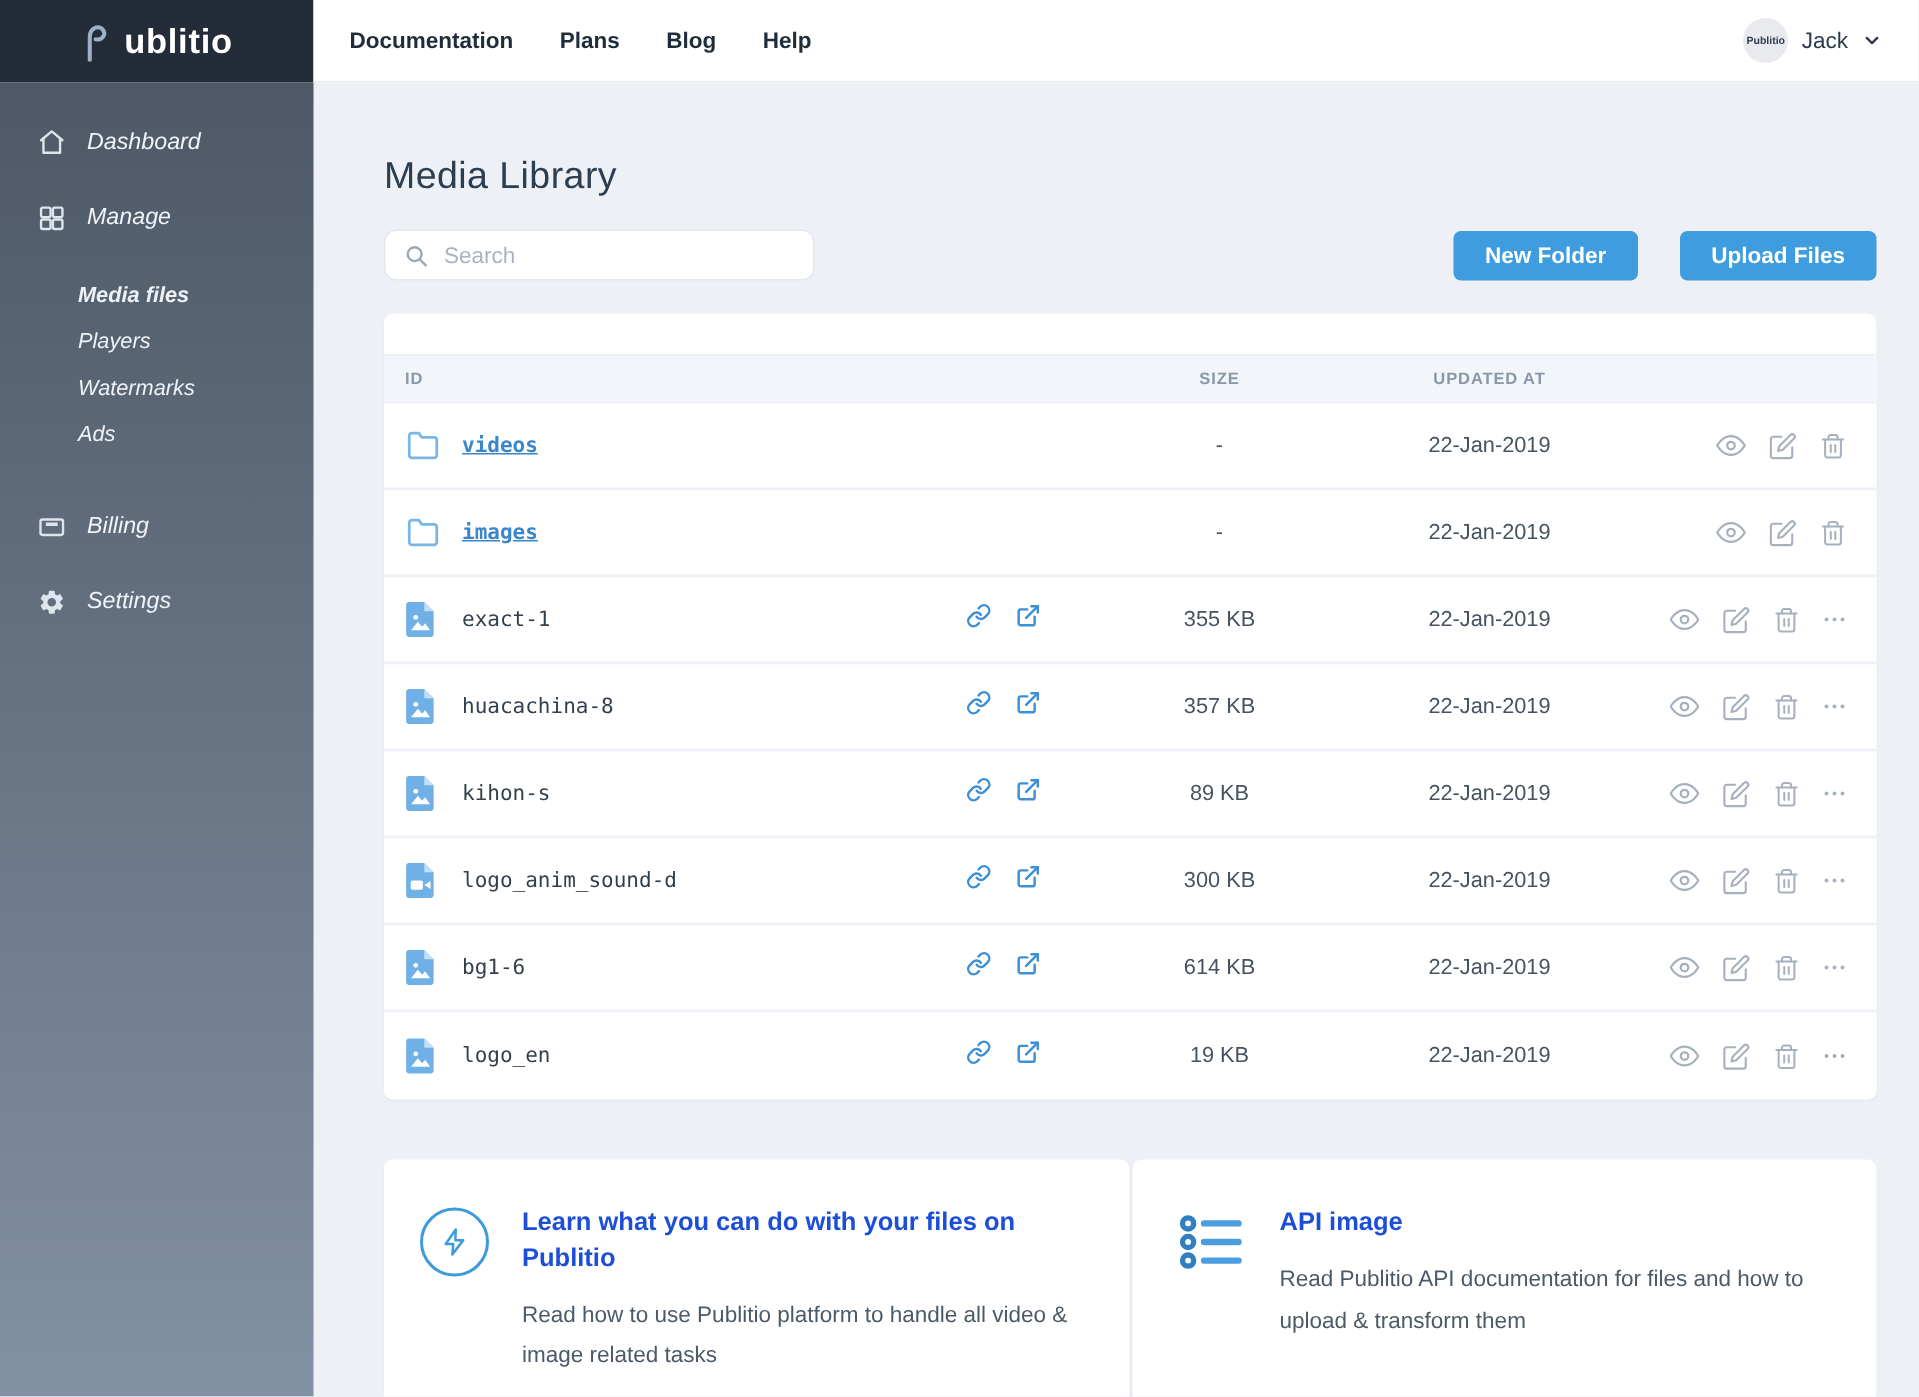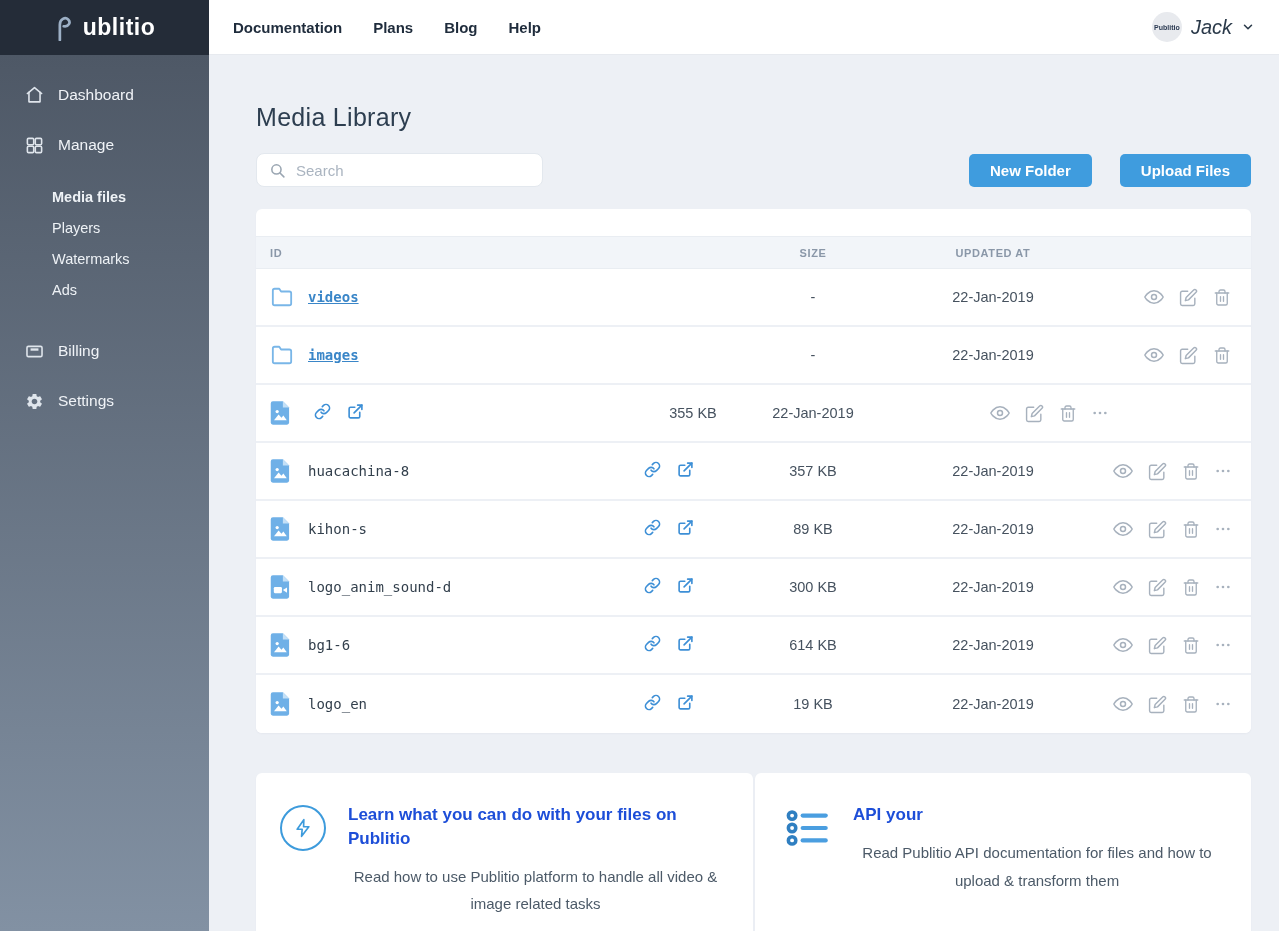--- a/index.html
+++ b/index.html
@@ -9,25 +9,25 @@
   
   .header { display:flex; height:55px; width:100%; }
   .header-left { width:209px; background:#242c38; display:flex; align-items:center; justify-content:center; flex:0 0 209px; }
   .logo { display:flex; align-items:flex-end; gap:11px; }
   .logo-text { color:#fff; font-size:23px; font-weight:bold; letter-spacing:.5px; line-height:1; padding-bottom:2px; }
   .header-right { flex:1; background:#fff; display:flex; align-items:center; padding:0 24px; border-bottom:1px solid #e7eaef; }
   .nav-links { display:flex; gap:31px; }
   .nav-links span { font-size:15px; font-weight:bold; color:#1f2c3c; cursor:pointer; }
   .user-area { margin-left:auto; display:flex; align-items:center; gap:9px; cursor:pointer; }
   .avatar { width:30px; height:30px; border-radius:50%; background:#e8eaee; display:flex; align-items:center; justify-content:center; font-size:7px; font-weight:bold; color:#2b3a52; overflow:hidden; }
-  .user-name { font-size:20px; color:#2b3a4a; font-weight:500;font-style:italic; }
+  .user-name { font-size:15px; color:#2b3a4a; font-weight:500; }
 
   
   .layout { display:flex; height:876px; }
-  .sidebar { flex:0 0 209px; background:linear-gradient(180deg,#4e5866 0%, #67748455 60%, #8291a3 100%), linear-gradient(180deg,#505a68,#8090a2); background:linear-gradient(180deg,#4e5866 0%,#8291a3 100%); padding-top:26px; }
+  .sidebar { flex:0 0 209px; background:linear-gradient(180deg,#4e5866 0%, #67748455 60%, #8291a3 100%), linear-gradient(180deg,#505a68,#8090a2); background:linear-gradient(180deg,#4e5866 0%,#8291a3 100%); padding-top:26px;font-style:italic; }
   .side-item { display:flex; align-items:center; gap:14px; height:28px; padding-left:25px; margin-bottom:22px; color:#f0f3f7; font-size:15.5px; cursor:pointer; }
   .side-item svg { flex:0 0 auto; }
   .sub { list-style:none; padding-left:52px; margin-top:12px; margin-bottom:32px; }
   .sub li { height:31px; font-size:14.5px; color:#eef2f6; display:flex; align-items:center; cursor:pointer; }
   .sub li.active { font-weight:bold; }
 
   .main { flex:1; padding:0 28px 0 47px; }
   .page-title { margin-top:48px; font-size:25px; font-weight:500; color:#2d3e50; letter-spacing:.3px; }
 
   .toolbar { display:flex; align-items:center; margin-top:21px;gap:23px; }
@@ -63,21 +63,21 @@
   .c-icon { display:flex; align-items:center; }
 
   
   .cards { display:flex; gap:2px; margin-top:40px; }
   .card { background:#fff; border-radius:6px 6px 0 0; height:170px; padding:30px 30px 0 24px; display:flex; box-shadow:0 1px 2px rgba(40,60,90,.04); }
   .card-left { flex:0 0 497px; }
   .card-right { flex:1; padding-left:30px; }
   .card .icon-wrap { flex:0 0 68px; padding-top:2px; }
   .bolt-circle { width:46px; height:46px; border:2px solid #3d9bdc; border-radius:50%; display:flex; align-items:center; justify-content:center; }
   .card-title { font-size:17px; font-weight:bold; color:#1d4ed8; line-height:1.4; margin-bottom:12px; max-width:390px; }
-  .card-text { font-size:15px; color:#4c5a68; line-height:1.85; max-width:400px;text-align:center; }
+  .card-text { font-size:15px; color:#4c5a68; line-height:1.85; max-width:400px; }
 </style>
 </head>
 <body>
 
 <div class="header">
   <div class="header-left">
     <div class="logo">
       <svg width="18" height="27" viewBox="0 0 20 30" fill="none">
         <path d="M6.5 29 V12 C6.5 5.5 12.5 3 15.7 6 C19 9.1 16.5 14.6 10.8 13.6" stroke="#9db0c6" stroke-width="3" stroke-linecap="round" fill="none"></path>
       </svg>
@@ -267,20 +267,21 @@
     <div class="cell c-icon">
 
       <svg class="icon-image" width="21" height="26" viewBox="0 0 22 26" fill="none">
         <path d="M3 0.8 h10.5 L20 7.3 V23 a2.2 2.2 0 0 1 -2.2 2.2 H3 A2.2 2.2 0 0 1 0.8 23 V3 A2.2 2.2 0 0 1 3 0.8 Z" fill="#6fb0e7"></path>
         <path d="M13.5 0.8 L20 7.3 H13.5 Z" fill="#c4e0f7"></path>
         <circle cx="7.5" cy="11.5" r="1.7" fill="#ffffff"></circle>
         <path d="M4.2 20.5 L9 14.5 L12 18 L14 15.6 L17.6 20.5 Z" fill="#ffffff"></path>
       </svg>
 
     </div>
+    <div class="cell c-name"><a class="name">exact-1</a></div>
     <div class="cell c-links">
       <span class="act">
         <svg width="17" height="17" viewBox="0 0 24 24" fill="none" stroke="#3d8fd6" stroke-width="2.3" stroke-linecap="round" stroke-linejoin="round">
                   <path d="M10 13a5 5 0 0 0 7.54.54l3-3a5 5 0 0 0-7.07-7.07l-1.72 1.71"></path>
                   <path d="M14 11a5 5 0 0 0-7.54-.54l-3 3a5 5 0 0 0 7.07 7.07l1.71-1.71"></path>
                 </svg>
       </span>
       <span class="act">
         <svg width="17" height="17" viewBox="0 0 24 24" fill="none" stroke="#3d8fd6" stroke-width="2.3" stroke-linecap="round" stroke-linejoin="round">
                   <path d="M18 13v6a2 2 0 0 1-2 2H5a2 2 0 0 1-2-2V8a2 2 0 0 1 2-2h6"></path>
@@ -642,19 +643,19 @@
           <svg width="46" height="46" viewBox="0 0 26 26" fill="none">
             <circle cx="4" cy="6" r="2.1" stroke="#2f7fc1" stroke-width="2"></circle>
             <line x1="10" y1="6" x2="23" y2="6" stroke="#4a9ee0" stroke-width="2.4" stroke-linecap="round"></line>
             <circle cx="4" cy="13" r="2.1" stroke="#2f7fc1" stroke-width="2"></circle>
             <line x1="10" y1="13" x2="23" y2="13" stroke="#4a9ee0" stroke-width="2.4" stroke-linecap="round"></line>
             <circle cx="4" cy="20" r="2.1" stroke="#2f7fc1" stroke-width="2"></circle>
             <line x1="10" y1="20" x2="23" y2="20" stroke="#4a9ee0" stroke-width="2.4" stroke-linecap="round"></line>
           </svg>
         </div>
         <div>
-          <div class="card-title">API your</div>
+          <div class="card-title">API image</div>
           <div class="card-text">Read Publitio API documentation for files and how to upload &amp; transform them</div>
         </div>
       </div>
     </div>
   </main>
 </div>
 
 </body></html>

